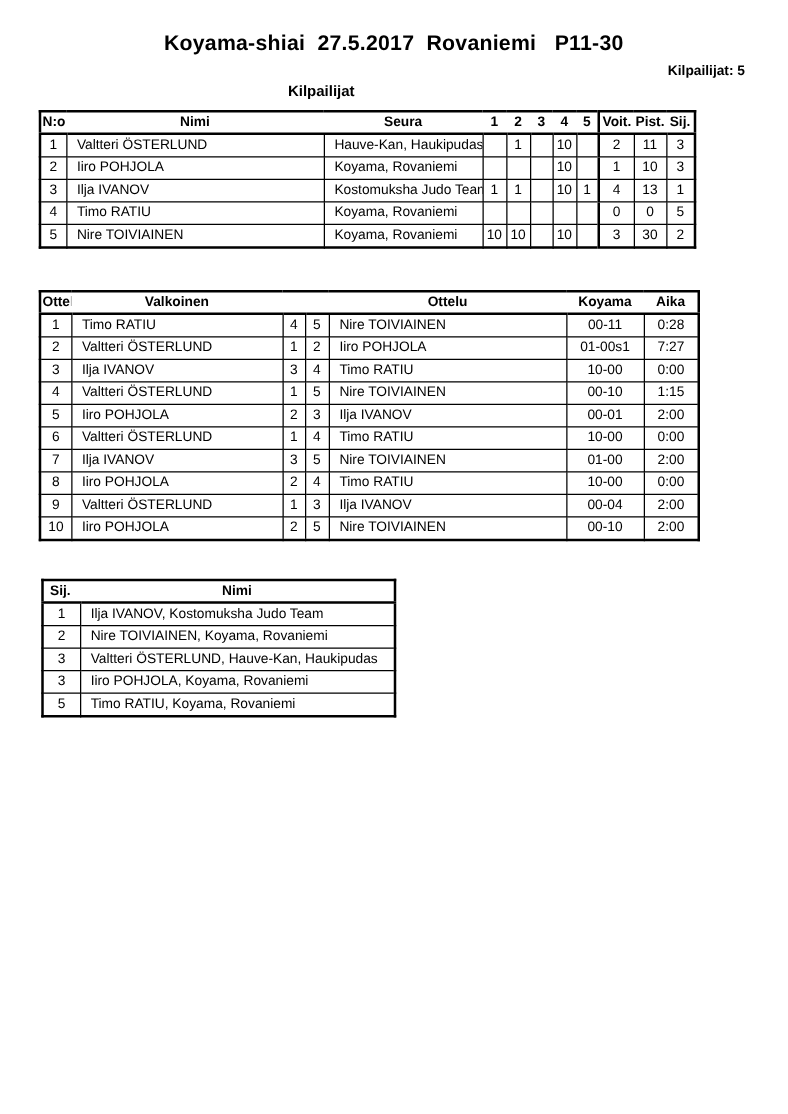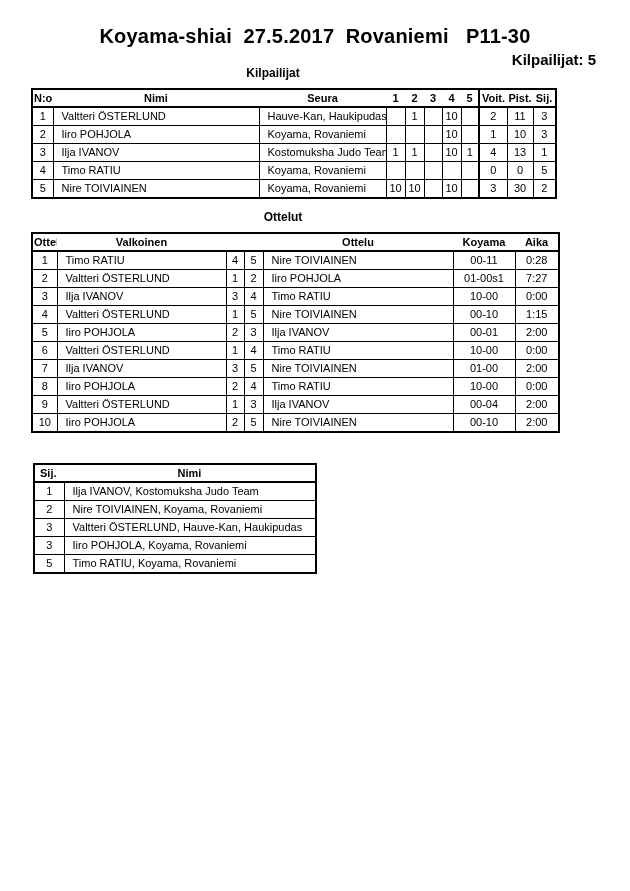--- a/index.html
+++ b/index.html
@@ -14,33 +14,33 @@
     background: #ffffff;
     color: #000000;
     font-family: "Liberation Sans", "DejaVu Sans", sans-serif;
     overflow: hidden;
   }
   .abs { position: absolute; }
 
   #main-title {
     top: 25px; left: 0; width: 630px;
     text-align: center;
-    font-size: 20px; font-weight: bold;
+    font-size: 17px; font-weight: bold;
     white-space: pre;
     letter-spacing: 0.2px;
   }
   #competitor-count {
     top: 51px; right: 34px;
-    font-size: 15px; font-weight: bold;
+    font-size: 11px; font-weight: bold;
   }
   .section-title {
     font-size: 12px; font-weight: bold;
     text-align: center;
   }
-  #title-kilpailijat { top: 66px; left: 16px; width: 514px; }
+  #title-kilpailijat { top: 66px; left: 0; width: 514px; }
   #title-ottelut     { top: 210px; left: 0; width: 566px; }
   #title-tulokset    { top: 441px; left: 0; width: 336px; }
 
   table {
     border-collapse: collapse;
     table-layout: fixed;
     border: 2px solid #000000;
     font-size: 11px;
   }
   td {
@@ -176,21 +176,20 @@
     <td class="c"></td>
     <td class="c">10</td>
     <td class="c"></td>
     <td class="c sep">3</td>
     <td class="c">30</td>
     <td class="c">2</td>
   </tr>
 </tbody>
   </table>
 
-  <div id="title-ottelut" class="abs section-title">Ottelut</div>
 
   <table id="matches-table" class="abs">
     <colgroup>
       <col style="width:25px">
         <col style="width:169px">
         <col style="width:18px">
         <col style="width:19px">
       <col style="width:190px">
         <col style="width:62px">
         <col style="width:44px">

